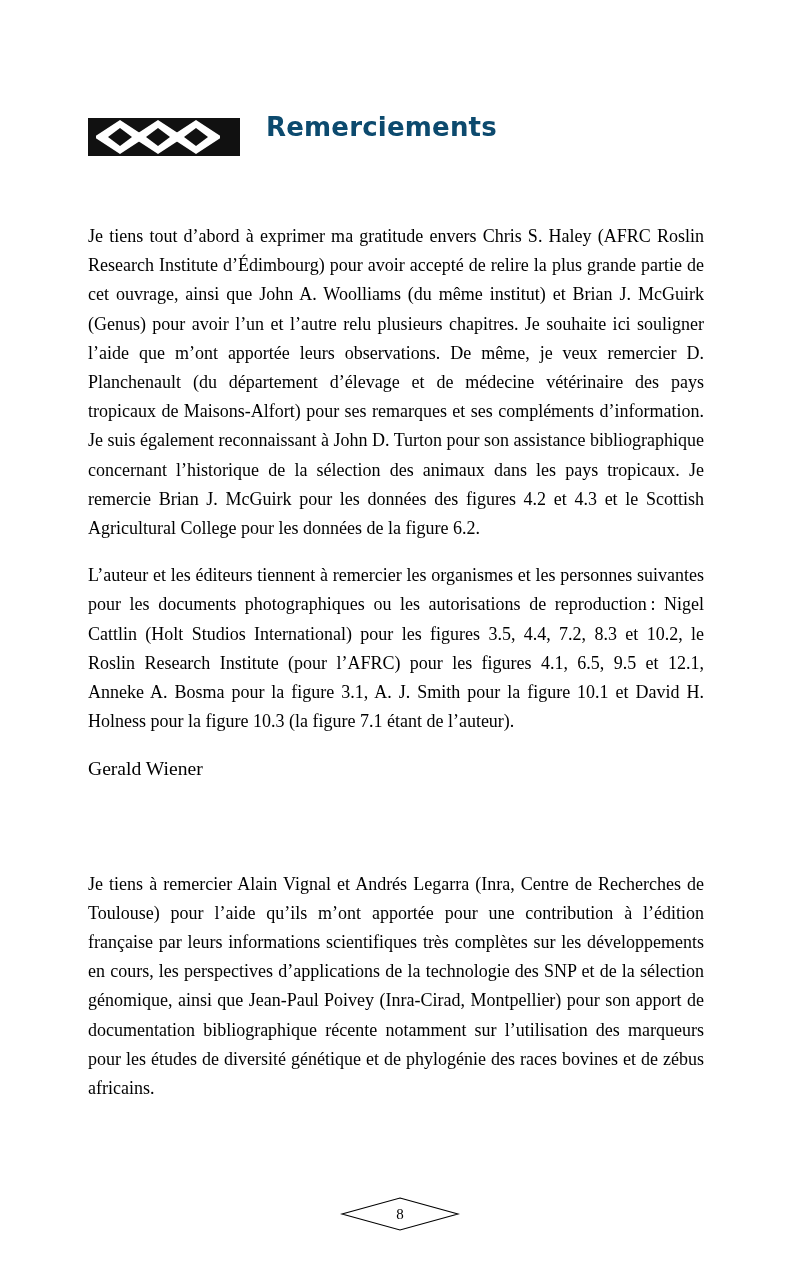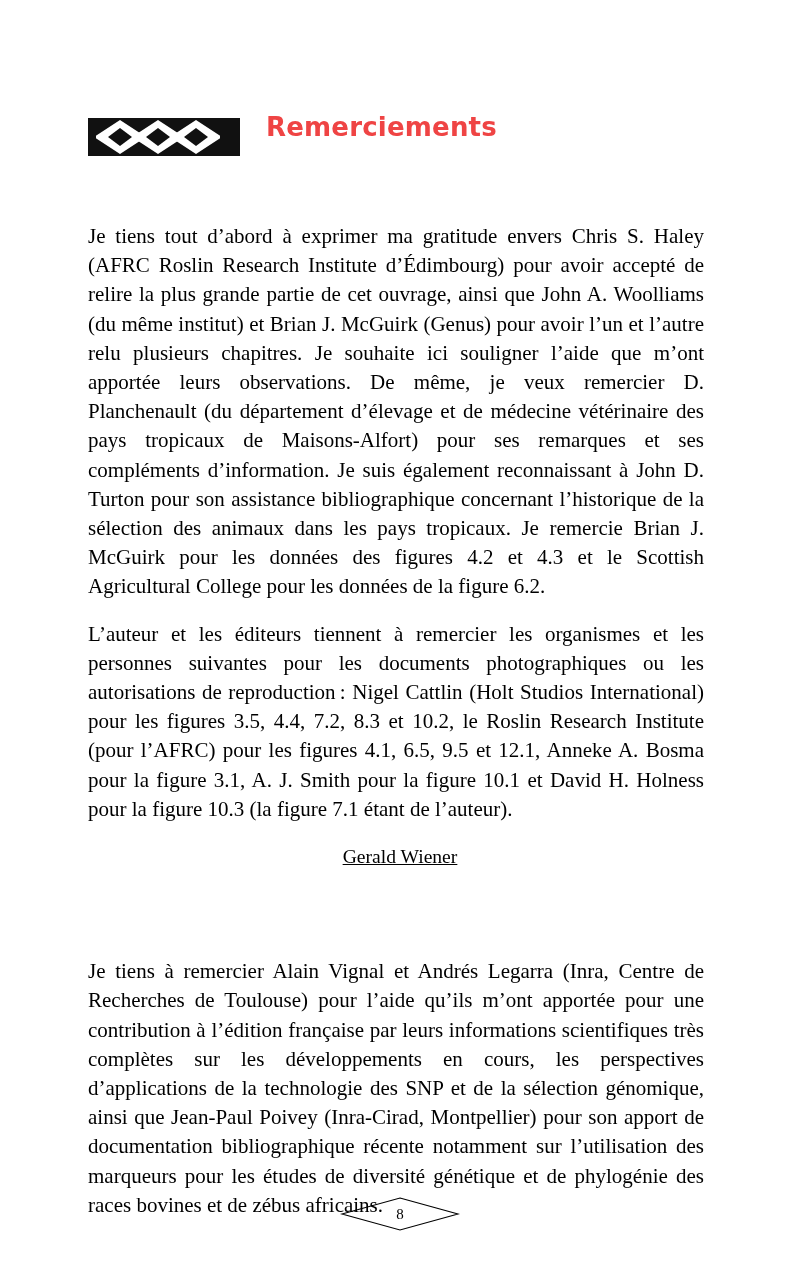--- a/index.html
+++ b/index.html
@@ -39,47 +39,46 @@
     height: 38px;
   }
   .header-title {
     position: absolute;
     left: 178px;
     top: 0px;
     font-family: "DejaVu Sans", sans-serif;
     font-weight: bold;
     font-size: 26px;
     letter-spacing: 0.2px;
-    color: #ef4444;
+    color: #0c4a6e;
     white-space: nowrap;
   }
 
   
   .content {
     position: absolute;
     left: 88px;
     top: 222px;
     width: 624px;
   }
   p.para {
     margin: 0 8px 18px 0;
-    font-size: 21px;
+    font-size: 18px;
     line-height: 29.2px;
     text-align: justify;
     text-justify: inter-word;
     hyphens: none;
   }
   p.para:last-child { margin-bottom: 0; }
 
   .signature {
     margin: 14px 0 0 0;
     font-size: 19.6px;
     line-height: 29.2px;
-    text-align: center;
-    text-decoration: underline;
+    text-align: left;
   }
 
   .block-gap {
     height: 86px;
   }
 
   
   .footer {
     position: absolute;
     left: 0;

